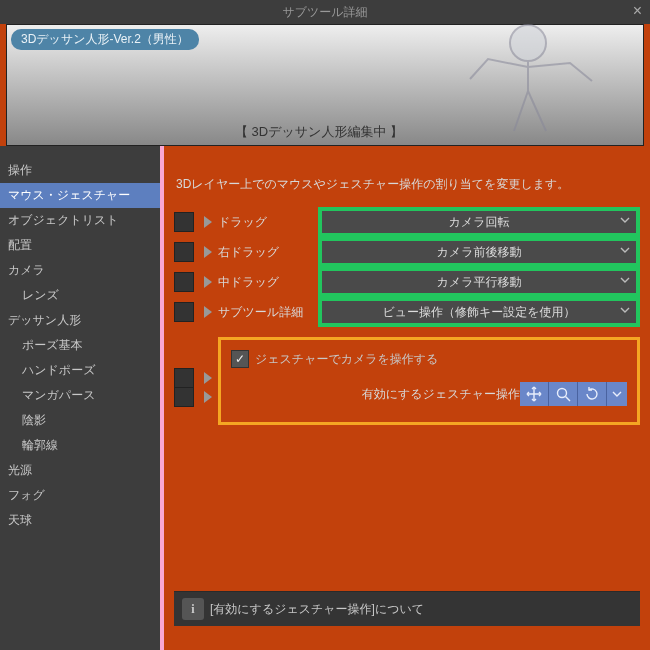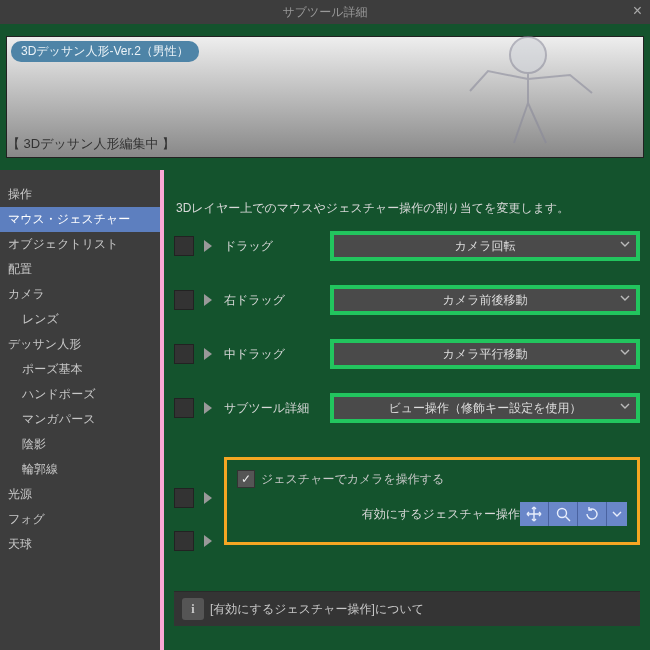--- a/index.html
+++ b/index.html
@@ -1,30 +1,30 @@
 <!DOCTYPE html>
 <html><head>
 <meta charset="utf-8">
 <style>
   html,body{margin:0;padding:0;background:#1a1a1a;font-family:"Meiryo","Hiragino Sans",sans-serif;color:#c8c8c8;font-size:12px;width:650px;height:650px;overflow:hidden}
-  .win{width:650px;height:650px;background:#14532d;display:flex;flex-direction:column}
+  .win{width:650px;height:650px;background:#c2410c;display:flex;flex-direction:column}
   .titlebar{height:24px;display:flex;align-items:center;justify-content:center;position:relative;background:#3d3d3d;color:#999;font-size:12px}
   .titlebar .close{position:absolute;right:8px;top:2px;font-size:16px;color:#aaa;cursor:pointer}
-  .preview{height:120px;margin:12px 6px;background:linear-gradient(#eee,#888);position:relative;border:1px solid #222}
+  .preview{height:120px;margin:0 6px;background:linear-gradient(#eee,#888);position:relative;border:1px solid #222}
   .chip{position:absolute;left:4px;top:4px;background:#4e84a7;color:#eaf2f7;border-radius:10px;padding:2px 10px;font-size:12px}
-  .editing{position:absolute;bottom:4px;left:0;right:12px;color:#333;font-size:13px}
+  .editing{position:absolute;bottom:4px;left:0;right:12px;text-align:center;color:#333;font-size:13px}
   .mann{position:absolute;right:30px;top:-10px;opacity:.55}
   .content{flex:1;display:flex;min-height:0}
   .sidebar{width:160px;background:#3d3d3d;border-right:4px solid #f9a8d4;padding-top:12px;overflow:hidden}
   .sidebar .item{padding:4px 8px;white-space:nowrap;cursor:pointer}
   .sidebar .item.ind{padding-left:22px}
   .sidebar .item.sel{background:#5d7fbf;color:#fff}
   .main{flex:1;padding:24px 10px;display:flex;flex-direction:column;gap:4px;overflow:hidden}
   .desc{padding:6px 2px 10px;color:#d8d8d8}
-  .row{display:flex;align-items:center;gap:6px;margin-bottom:24px}
+  .row{display:flex;align-items:center;gap:0;margin-bottom:0}
   .sq{width:18px;height:18px;background:#333;border:1px solid #222}
   .play{width:0;height:0;border-left:8px solid #999;border-top:6px solid transparent;border-bottom:6px solid transparent;margin-left:4px;margin-right:4px}
   .lbl{width:100px;color:#d8d8d8}
   .sel-box{flex:1;height:22px;background:#4a4a4a;border:4px solid #22c55e;display:flex;align-items:center;justify-content:center;position:relative;color:#ddd}
   .sel-box .chev{position:absolute;right:6px;top:4px;color:#bbb}
   .hl{border:3px solid #f5a623;margin-top:6px;padding:10px 10px 16px;display:flex;flex-direction:column;gap:14px}
   .chk{width:16px;height:16px;background:#555;border:1px solid #333;display:inline-flex;align-items:center;justify-content:center;color:#eee;font-size:12px;margin-right:6px}
   .gest-row{display:flex;align-items:center;justify-content:flex-end}
   .gest-label{color:#d8d8d8}
   .gest-icons{display:flex;align-items:center}

